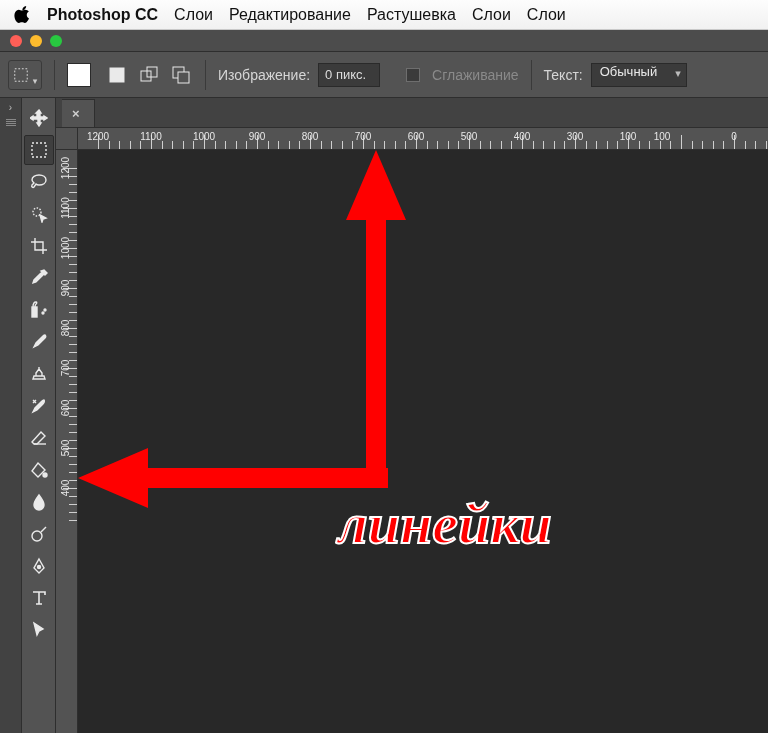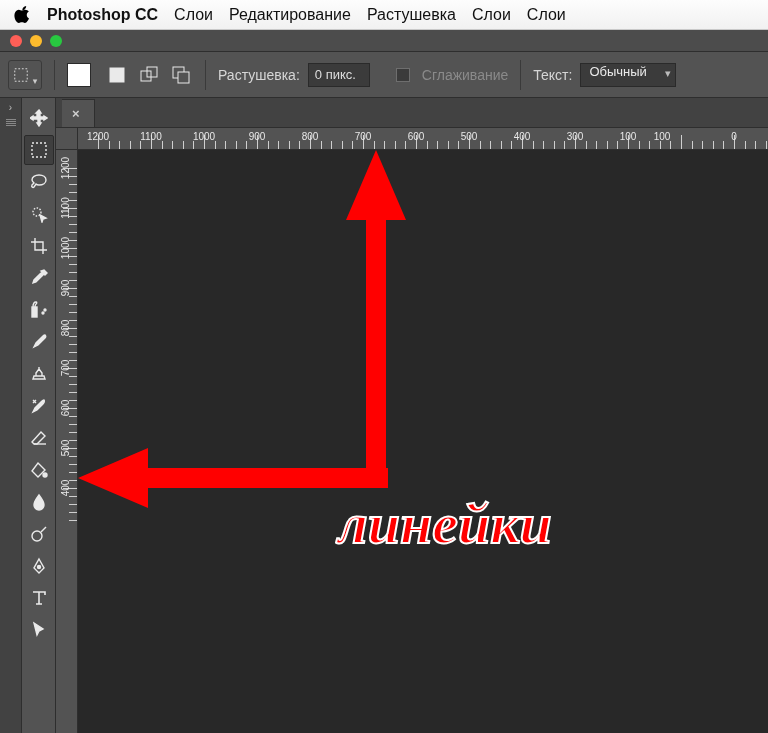--- a/index.html
+++ b/index.html
@@ -112,21 +112,21 @@
         <rect x="7" y="1" width="10" height="10" fill="none" stroke="#eaeaea"></rect>
       </svg>
     </div>
   <div class="shape-ico">
       <svg viewBox="0 0 18 18">
         <rect x="1" y="1" width="11" height="11" fill="none" stroke="#eaeaea"></rect>
         <rect x="6" y="6" width="11" height="11" fill="#535353" stroke="#eaeaea"></rect>
       </svg>
     </div>
   <div class="divider"></div>
-  <span class="opt-label">Растушевка:</span>
+  <span class="opt-label">Изображение:</span>
   <input class="opt-input" value="0 пикс." style="">
   <div style="width:10px"></div>
   <div class="opt-check"></div>
   <span class="opt-label" style="color:#8a8a8a">Сглаживание</span>
   <div class="divider"></div>
   <span class="opt-label">Текст:</span>
   <div class="opt-select"><span>Обычный</span></div>
 </div>
 
 <div class="workspace">

